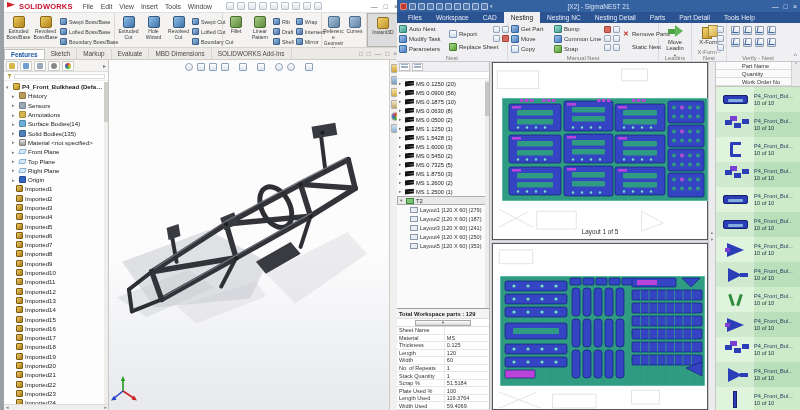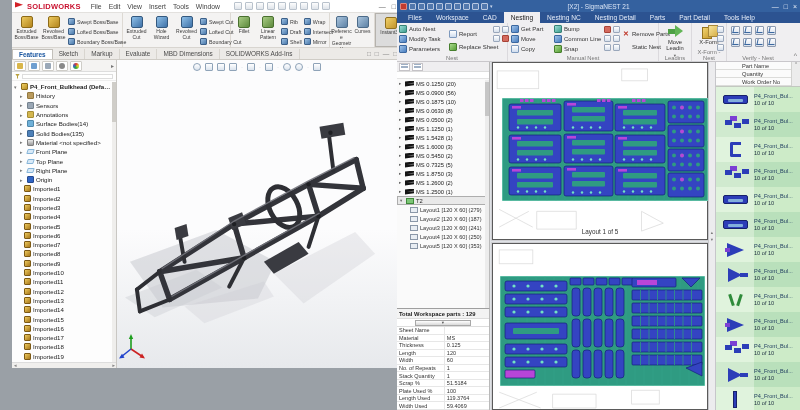--- a/index.html
+++ b/index.html
@@ -1,20 +1,20 @@
 <!DOCTYPE html>
 <html><head>
 <meta charset="utf-8">
 <style>
 *{margin:0;padding:0;box-sizing:border-box;font-family:"Liberation Sans",sans-serif}
 html,body{width:800px;height:410px;overflow:hidden;background:#9aa0a6}
 #stage{position:relative;width:800px;height:410px;overflow:hidden}
 
 
-#sw{position:absolute;left:12px;top:0;width:397px;height:368px;background:#701a75}
+#sw{position:absolute;left:4px;top:0;width:397px;height:410px;background:#701a75}
 .sw-titlebar{position:absolute;left:0;top:0;width:100%;height:13px;background:#fff;display:flex;align-items:center;gap:4px;padding:0 3px;border-bottom:1px solid #e3e1de}
 .sw-flag{width:8px;height:8px;background:#d22128;clip-path:polygon(0 0,100% 35%,0 70%);flex:0 0 auto}
 .sw-logoword{font-size:7.5px;font-weight:bold;color:#c8102e;letter-spacing:.2px}
 .sw-menus{display:flex;gap:7px;margin-left:6px}
 .sw-menus span{font-size:6.8px;color:#444}
 .sw-qat{display:flex;gap:3px;margin-left:10px;align-items:center}
 .qico{width:8px;height:8px;border:1px solid #b9c2cc;border-radius:1px;background:linear-gradient(#fdfdfd,#dfe4ea)}
 .sw-winbtns{margin-left:auto;display:flex;gap:6px;align-items:center}
 .sw-winbtns span{font-size:7px;color:#666;line-height:1}
 .sw-ribbon{position:absolute;left:0;top:13px;width:100%;height:35px;background:#f4f3f2;border-bottom:1px solid #d8d5d0;display:flex}

